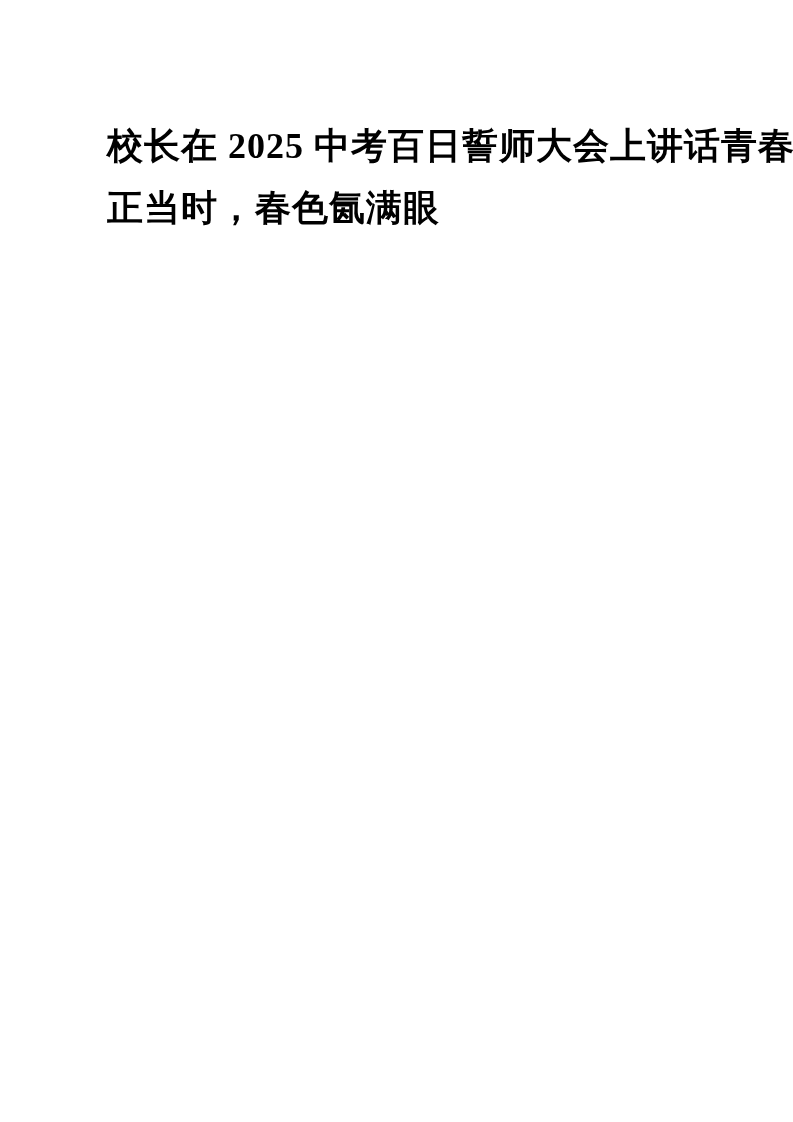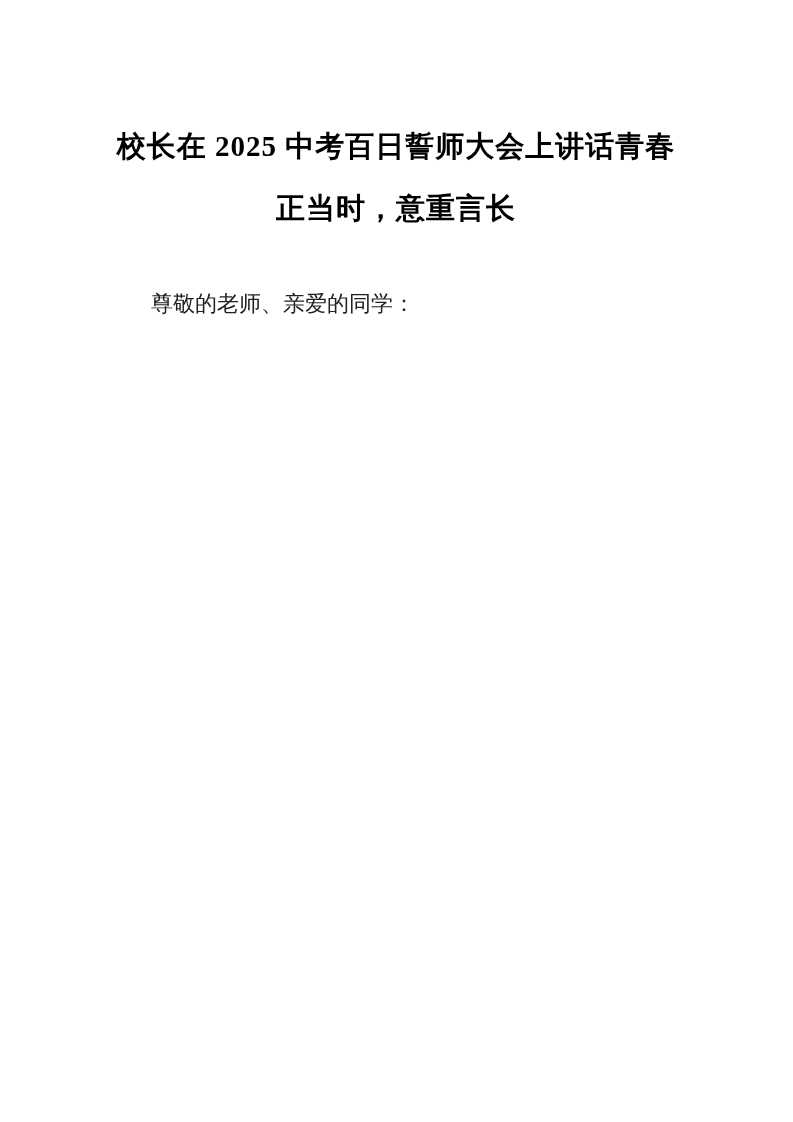--- a/index.html
+++ b/index.html
@@ -14,24 +14,23 @@
     margin: 0 auto;
     background: #ffffff;
     box-sizing: border-box;
     padding: 115px 108px 0 107px;
     overflow: hidden;
     font-family: "Liberation Serif", "DejaVu Serif", serif;
     color: #212121;
   }
   .doc-title {
     margin: 0 0 44px 0;
-    font-size: 29px;
+    font-size: 36px;
     font-weight: 700;
     line-height: 62px;
-    text-align: center;
     color: #000000;
     letter-spacing: 1px;
   }
   .doc-title .title-line {
     display: block;
     white-space: nowrap;
   }
   .para {
     margin: 0 0 41.5px 0;
     font-size: 22px;
@@ -42,21 +41,20 @@
     color: #212121;
     word-break: break-all;
   }
 </style>
 </head>
 <body>
 
 <div class="page">
   <h1 class="doc-title">
     <span class="title-line">校长在 2025 中考百日誓师大会上讲话青春</span>
-    <span class="title-line">正当时，意重言长</span>
+    <span class="title-line">正当时，春色氤满眼</span>
   </h1>
 
-  <p class="para">尊敬的老师、亲爱的同学：</p>
 
 
 
 
 </div>
 
 </body></html>

